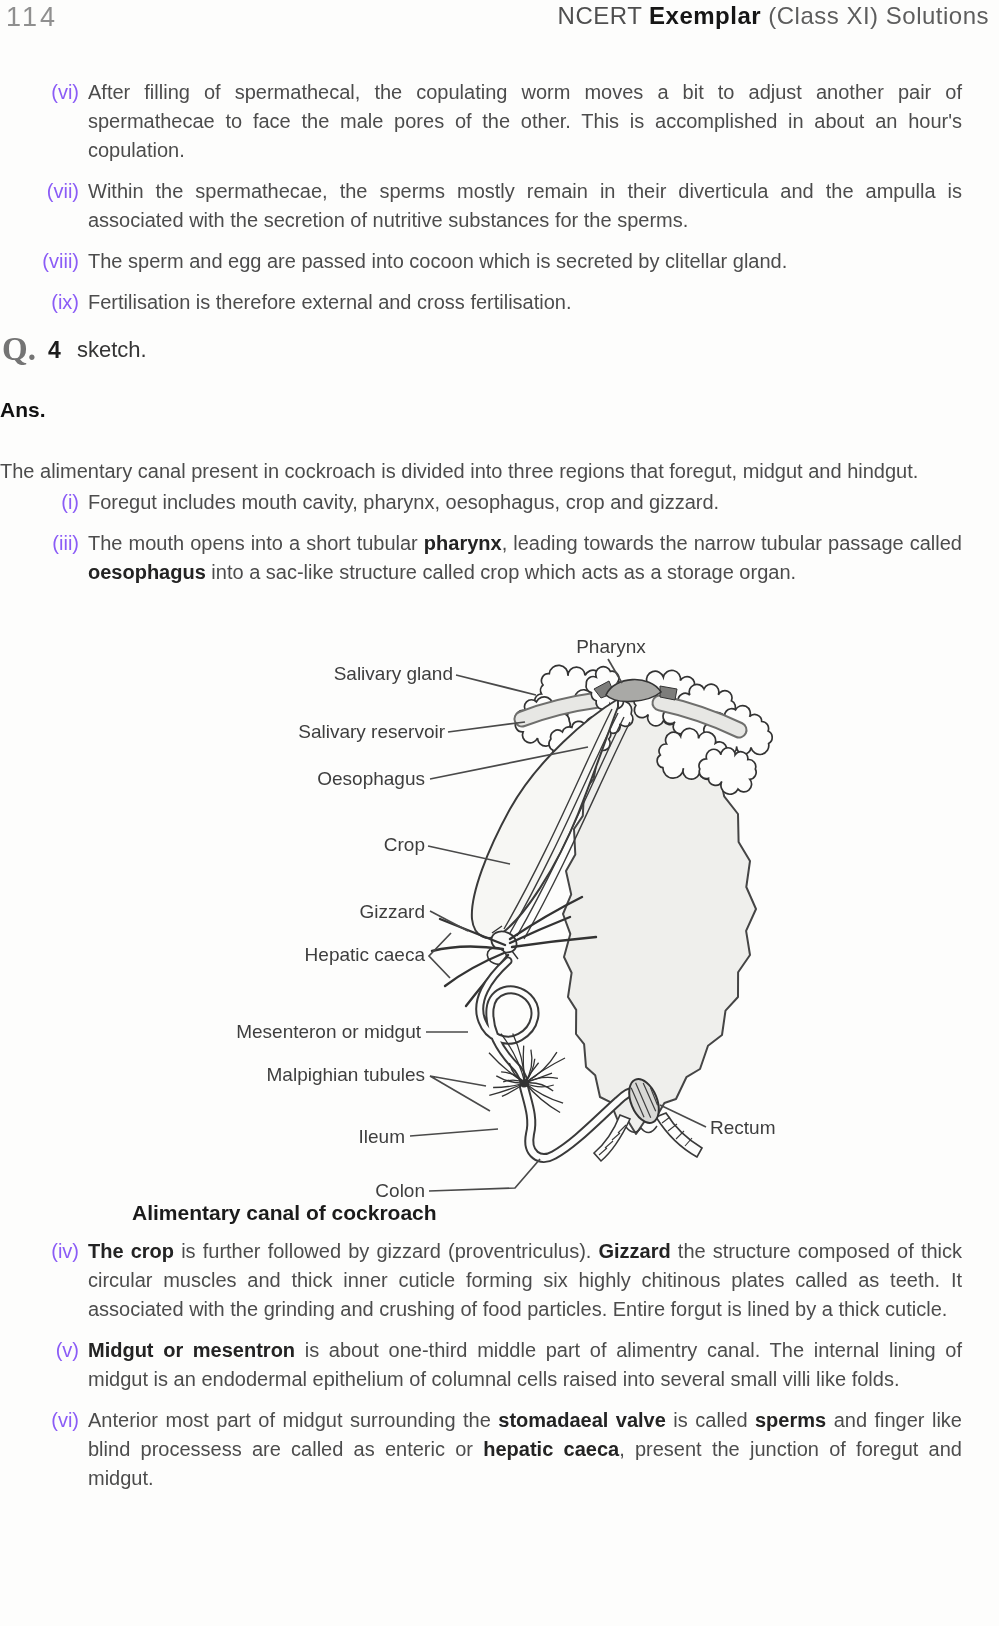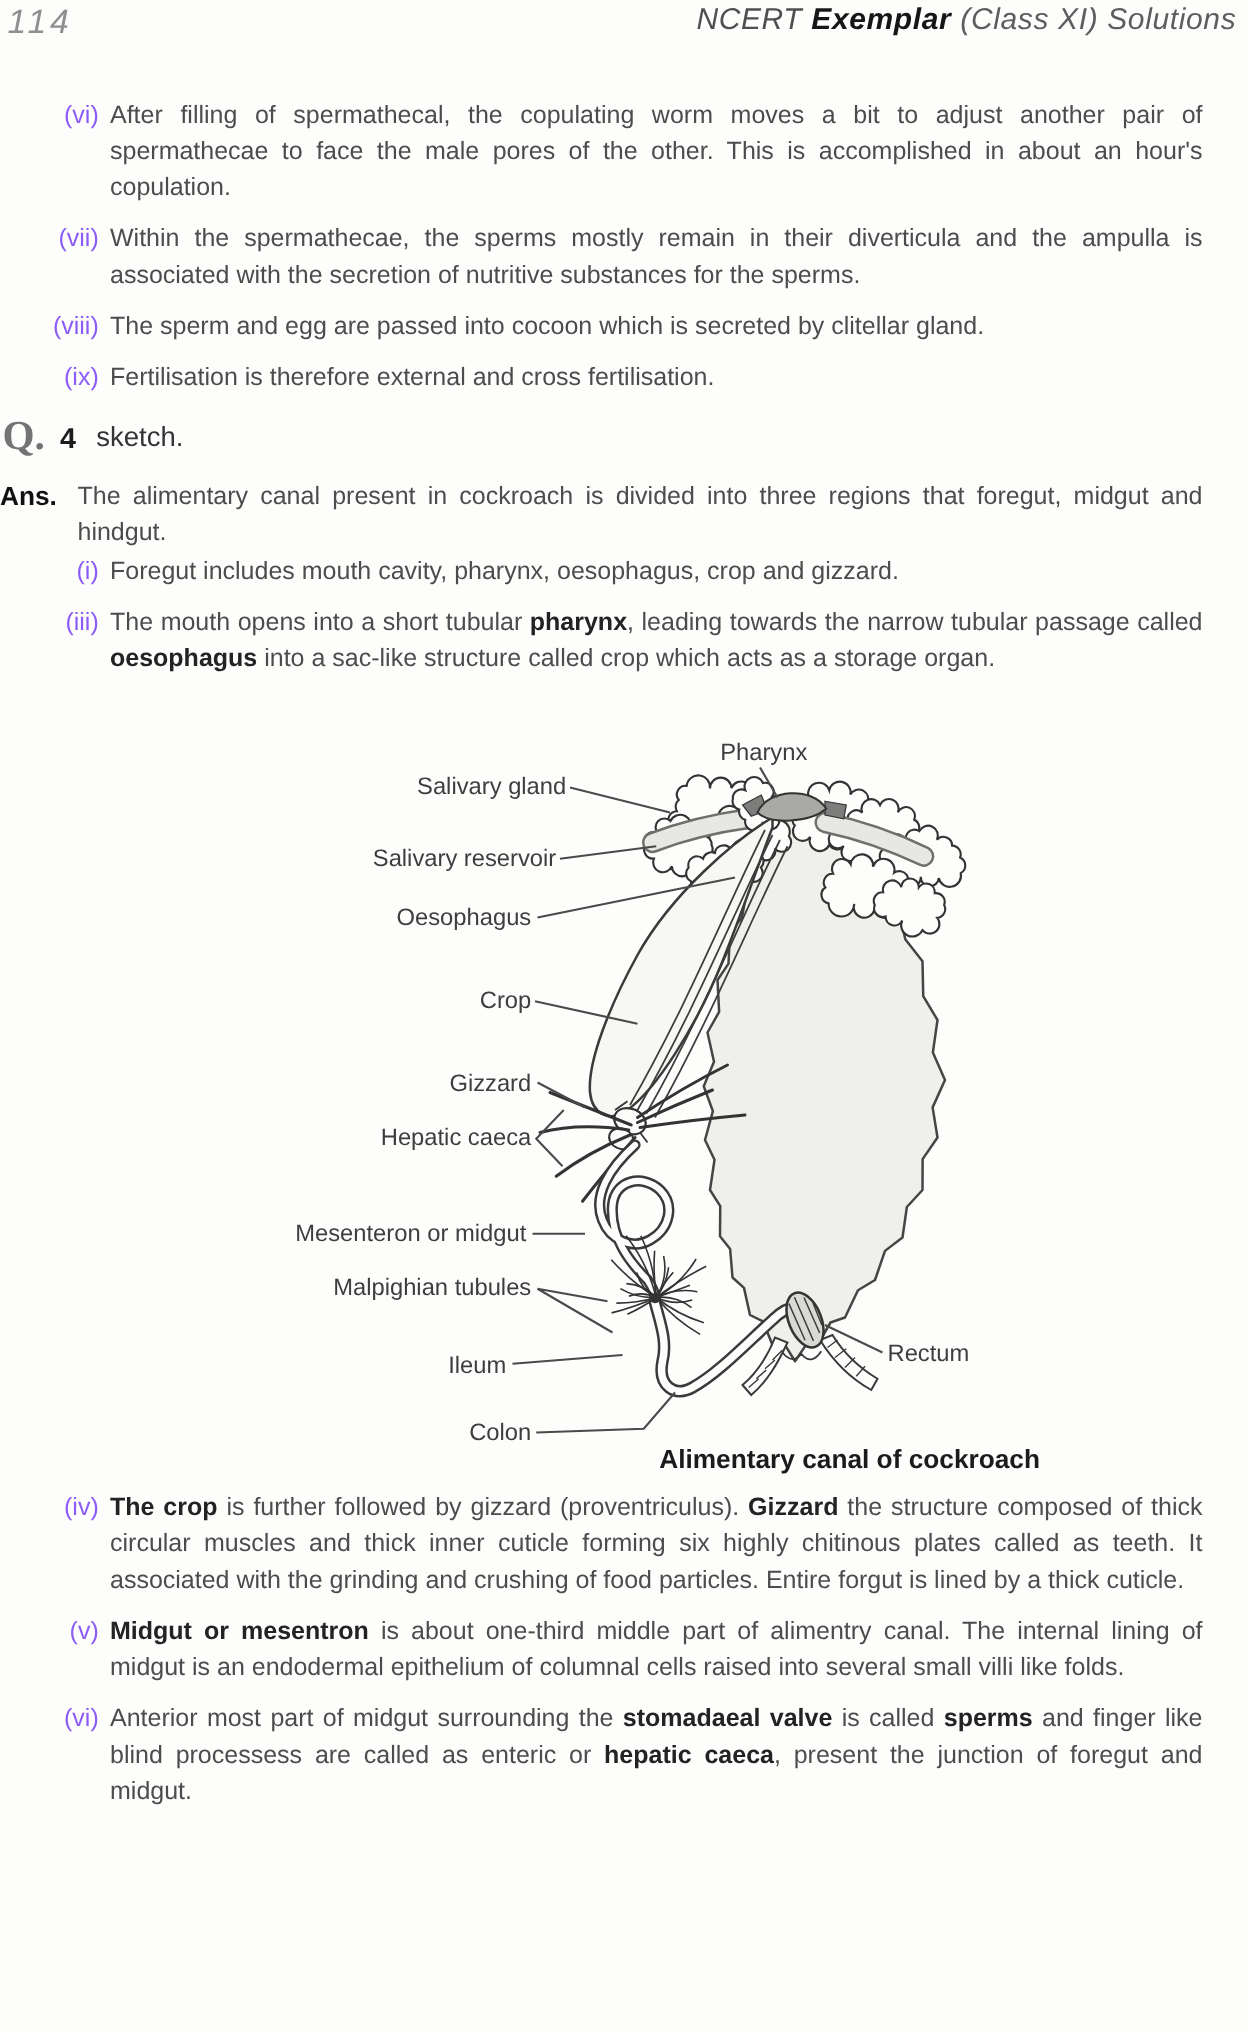--- a/index.html
+++ b/index.html
@@ -1,46 +1,46 @@
 <!DOCTYPE html>
 <html><head>
 <meta charset="utf-8">
 <style>
   html,body{margin:0;padding:0;background:#fdfdfc;}
   .page{position:relative;width:999px;height:1626px;background:#fdfdfc;overflow:hidden;
         font-family:"Liberation Sans",sans-serif;color:#4a4a4a;}
   
-  .hdr{display:flex;justify-content:space-between;align-items:flex-start;padding:2px 10px 0 6px;height:36px;font-style:italic;}
+  .hdr{display:flex;justify-content:space-between;align-items:flex-start;padding:2px 10px 0 6px;height:36px;}
   .pagenum{font-size:27px;color:#8f8f8f;letter-spacing:3px;}
   .htitle{font-size:24px;color:#4f4f4f;letter-spacing:.5px;}
   .htitle .brand{font-weight:700;color:#161616;}
   .htitle .post{color:#5d5d5d;}
   
   .list{margin-top:40px;}
   .item{display:flex;margin-bottom:12px;}
   .marker{flex:0 0 88px;text-align:right;padding-right:9px;box-sizing:border-box;
           font-size:20px;line-height:29px;color:#8b5cf6;}
   .content{flex:1;text-align:justify;padding-right:37px;font-size:20px;line-height:29px;color:#4c4c4c;}
   .content .b, .b{font-weight:700;color:#232323;}
   
   .qrow{display:flex;margin-top:16px;}
   .qmark{flex:0 0 46px;font-family:"Liberation Serif",serif;font-weight:700;font-size:33px;
          color:#747474;line-height:32px;text-align:left;padding-left:2px;}
   .qnum{flex:0 0 29px;font-weight:700;font-size:23px;color:#1c1c1c;line-height:34px;}
   .qtext{flex:1;font-size:22px;line-height:34px;color:#343434;padding-right:37px;}
   .qtext .l1{word-spacing:6px;}
   
-  .ansrow{display:flex;margin-top:16px;}
+  .ansrow{display:flex;margin-top:28px;flex-direction:column;}
   .anslabel{flex:0 0 62px;font-weight:700;font-size:21px;color:#111;line-height:29px;}
   .anstext{flex:1;font-size:20px;line-height:29px;text-align:justify;padding-right:37px;color:#4c4c4c;}
   .list2{margin-top:2px;}
   
   .figure{width:700px;margin:0 0 0 148px;}
   .figure svg{display:block;}
-  .caption{width:700px;text-align:right;font-weight:700;font-size:21px;color:#1b1b1b;
+  .caption{width:700px;text-align:left;font-weight:700;font-size:21px;color:#1b1b1b;
            transform:translateX(-16px);margin-top:2px;}
   .list3{margin-top:12px;}
   
   .lbl{font-family:"Liberation Sans",sans-serif;font-size:19px;fill:#3e3e3e;}
   .leader{stroke:#4a4a4a;stroke-width:1.7;fill:none;}
 </style>
 </head>
 <body>
 
 <div class="page">

